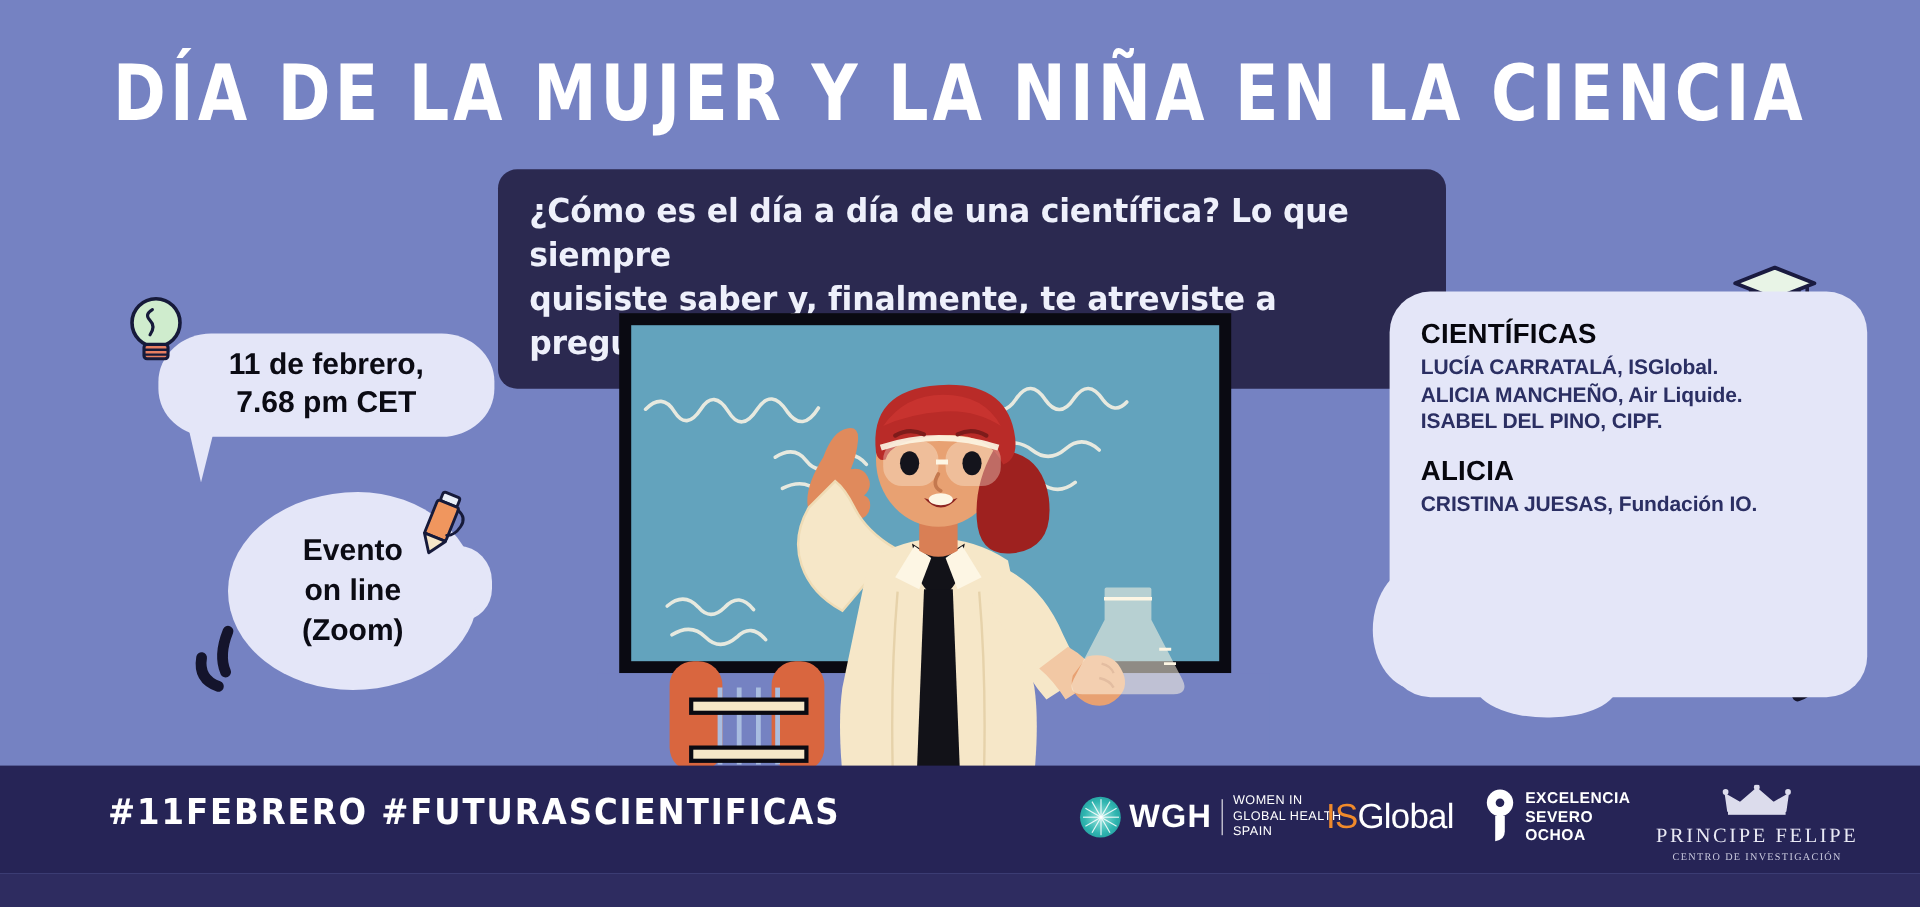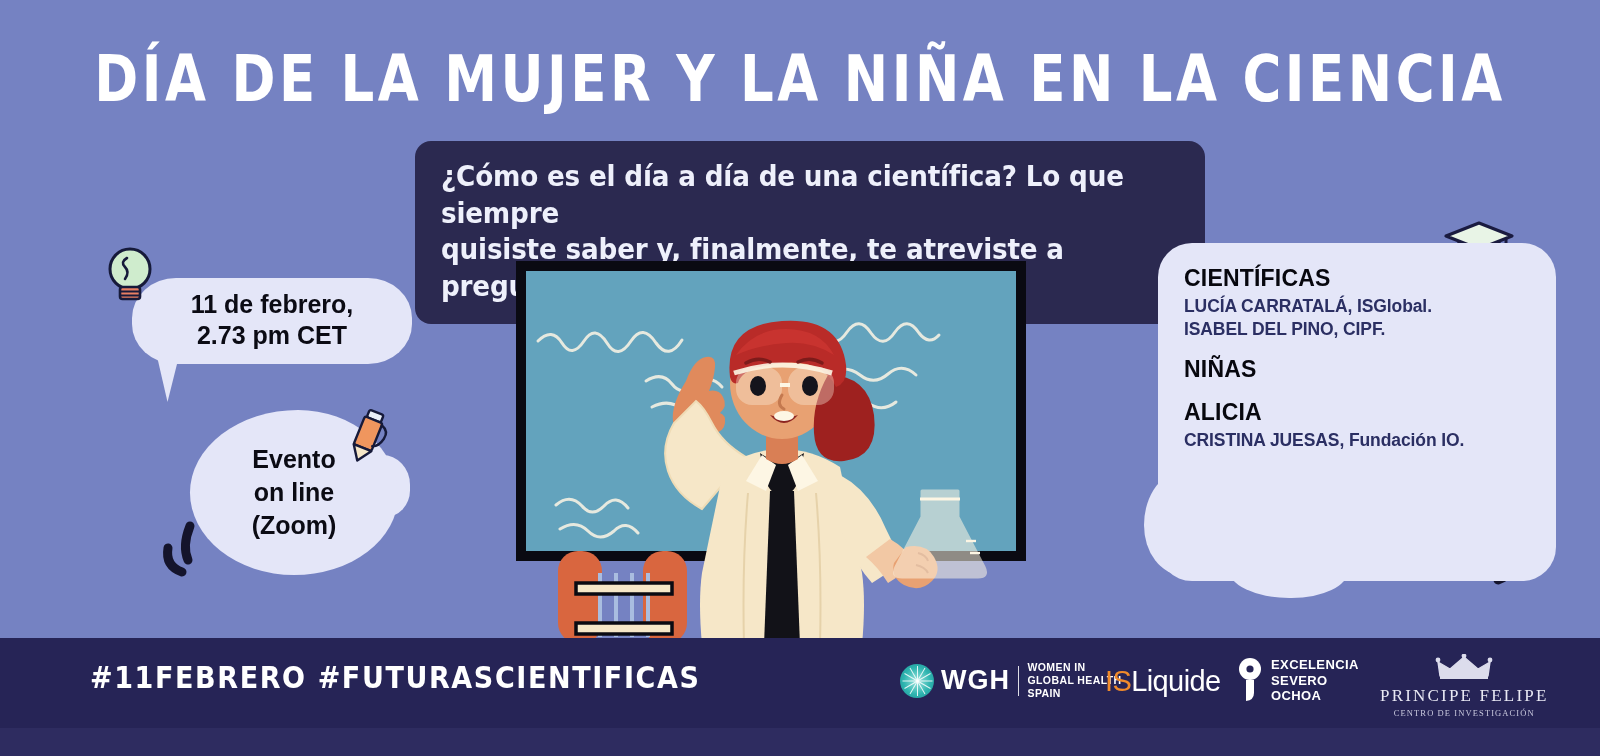--- a/index.html
+++ b/index.html
@@ -126,21 +126,21 @@
   .logo{position:absolute;display:flex;align-items:center;}
 
   .wgh{left:0px;top:13px;}
   .wgh-mark{width:34px;height:34px;border-radius:50%;
     background:radial-gradient(circle at 50% 50%, #9fe6e0 0%, #2fb5b0 55%, #1b8d92 100%);
     position:relative;overflow:hidden;flex:0 0 auto;}
   .wgh-mark .ray{position:absolute;left:50%;top:50%;width:1px;height:15px;
     background:rgba(255,255,255,.85);transform-origin:50% 0;}
   .wgh-text{color:#fff;font-weight:700;font-size:27px;letter-spacing:1px;margin-left:7px;}
   .wgh-div{width:1.5px;height:30px;background:#fff;margin:0 8px;opacity:.85;}
-  .wgh-sub{color:#fff;font-size:10.5px;line-height:1.24;font-weight:700;letter-spacing:.4px;}
+  .wgh-sub{color:#fff;font-size:10.5px;line-height:1.24;font-weight:400;letter-spacing:.4px;}
 
   .isg{left:205px;top:17px;}
   .isg-txt{font-size:29px;font-weight:400;letter-spacing:-.6px;}
   .isg-is{color:#f08a2b;}
   .isg-gl{color:#ffffff;}
 
   .eso{left:335px;top:9px;}
   .eso-mark{position:relative;width:30px;height:46px;flex:0 0 auto;}
   .eso-txt{color:#fff;font-size:13px;font-weight:700;line-height:1.2;letter-spacing:.4px;margin-left:6px;}
 
@@ -157,21 +157,21 @@
 
   <div class="banner">
     <p>¿Cómo es el día a día de una científica? Lo que siempre</p>
     <p>quisiste saber y, finalmente, te atreviste a preguntar</p>
   </div>
 
   <div class="bubble-date-tail2"></div>
   <div class="bubble bubble-date">
     <div>
       <div>11 de febrero,</div>
-      <div>2.73 pm CET</div>
+      <div>7.68 pm CET</div>
     </div>
   </div>
 
   <div class="icon-bulb">
     <svg viewBox="0 0 52 60" width="52" height="60">
       <circle cx="26" cy="24" r="20" fill="#cfeccd" stroke="#161a3a" stroke-width="3"></circle>
       <path d="M21 34 q5 -7 0 -12 q-5 -5 2 -9" fill="none" stroke="#161a3a" stroke-width="2.6" stroke-linecap="round"></path>
       <rect x="16" y="42" width="20" height="12" rx="2.5" fill="#e87f62" stroke="#161a3a" stroke-width="2.6"></rect>
       <line x1="16" y1="46.5" x2="36" y2="46.5" stroke="#161a3a" stroke-width="2"></line>
       <line x1="16" y1="50.5" x2="36" y2="50.5" stroke="#161a3a" stroke-width="2"></line>
@@ -348,24 +348,24 @@
       <path d="M6 18 L39 5 L72 18 L39 31 Z" fill="#e8f4e6" stroke="#1a1b40" stroke-width="3.2" stroke-linejoin="round"></path>
       <path d="M66 21 v18 q0 6 -5 6" fill="none" stroke="#1a1b40" stroke-width="3" stroke-linecap="round"></path>
     </svg>
   </div>
 
   <div class="info-bubble">
 
     <div class="info-h">CIENTÍFICAS</div>
     <div class="info-p">
       <div>LUCÍA CARRATALÁ, ISGlobal.</div>
+      <div>ALICIA MANCHEÑO, Air Liquide.</div>
       <div>ISABEL DEL PINO, CIPF.</div>
     </div>
 
-    <div class="info-h spaced">NIÑAS</div>
 
     <div class="info-h spaced">ALICIA</div>
     <div class="info-p">
       <div>CRISTINA JUESAS, Fundación IO.</div>
     </div>
   </div>
 
   <div class="footer"></div>
   <div class="footer-strip"></div>
 
@@ -392,21 +392,21 @@
       <div class="wgh-div"></div>
       <div class="wgh-sub">
         <div>WOMEN IN</div>
         <div>GLOBAL HEALTH</div>
         <div>SPAIN</div>
       </div>
     </div>
 
     <div class="logo isg">
       <span class="isg-txt isg-is">IS</span>
-      <span class="isg-txt isg-gl">Liquide</span>
+      <span class="isg-txt isg-gl">Global</span>
     </div>
 
     <div class="logo eso">
       <div class="eso-mark">
         <svg viewBox="0 0 30 46" width="30" height="46">
           <circle cx="15" cy="12" r="11" fill="#ffffff"></circle>
           <circle cx="15" cy="12" r="3.6" fill="#262456"></circle>
           <path d="M11 23 h8 v13 q0 7 -8 8 z" fill="#ffffff"></path>
         </svg>
       </div>

